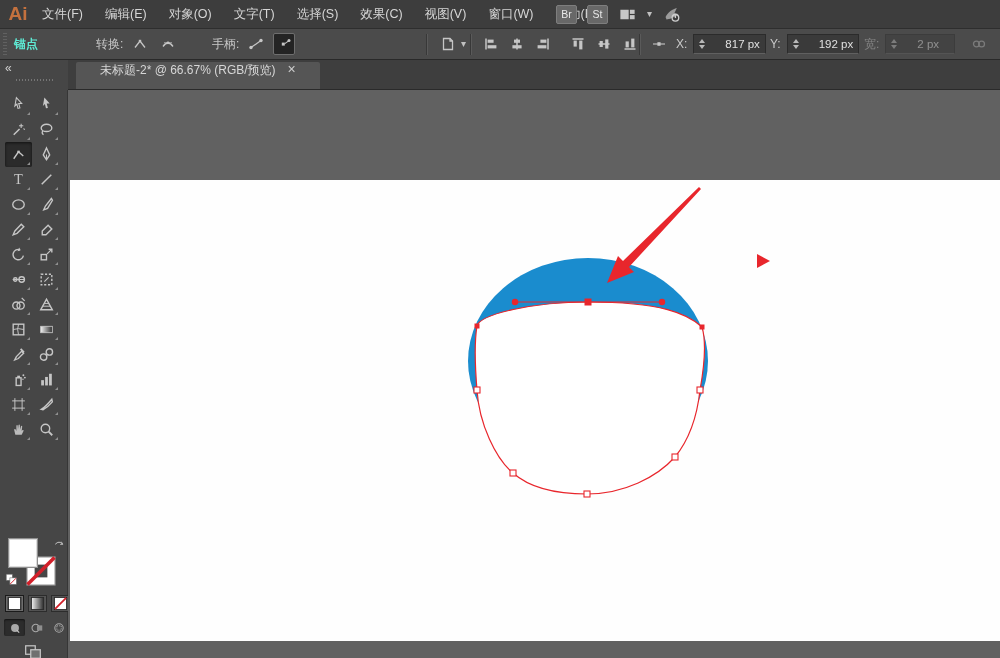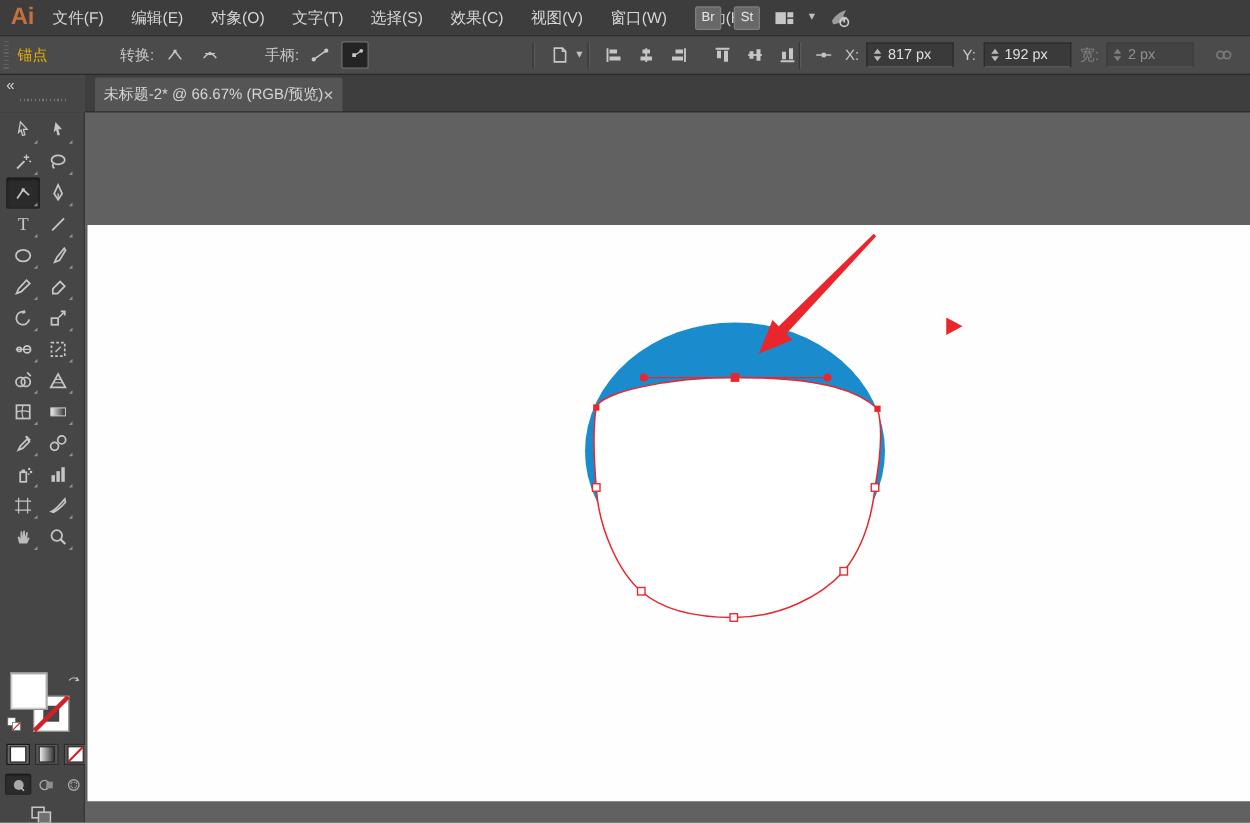--- a/index.html
+++ b/index.html
@@ -15,40 +15,40 @@
   .mb-right{position:absolute;left:556px;top:0;height:28px;display:flex;align-items:center;gap:10px}
   .mb-btn{width:21px;height:19px;background:#686868;border:1px solid #7e7e7e;color:#e8e8e8;font-size:10.5px;display:flex;align-items:center;justify-content:center;border-radius:2px}
   .mb-icon{display:inline-flex}
   .mb-icon svg{width:19px;height:19px;display:block}
   .chev{color:#c0c0c0;font-size:10px;line-height:1}
 
   
   .controlbar{position:absolute;top:28px;left:0;right:0;height:32px;background:#4b4b4b;border-top:1px solid #2e2e2e;border-bottom:1px solid #292929;color:#c9c9c9;font-size:12px}
   .cb-grip{position:absolute;left:3px;top:4px;width:4px;height:23px;background:repeating-linear-gradient(to bottom,#616161 0 1px,transparent 1px 3px)}
   .cb-abs{position:absolute;top:0;height:100%;display:flex;align-items:center;gap:6px}
-  .cb-panel-label{font-weight:normal;color:#eab308}
+  .cb-panel-label{font-weight:bold;color:#5eead4}
   .cb-lbl{white-space:nowrap}
   .cb-ibtn{width:22px;height:22px;display:inline-flex;align-items:center;justify-content:center;border-radius:2px;border:1px solid transparent}
   .cb-ibtn svg{width:16px;height:16px;display:block}
   .cb-ibtn.selected{background:#242424;border-color:#6e6e6e}
   .cb-ibtn.disabled{opacity:.38}
   .cb-sep{position:absolute;top:5px;width:1px;height:21px;background:#383838;box-shadow:1px 0 0 #5a5a5a}
   .cb-box{display:inline-flex;align-items:center;height:20px;background:#3a3a3a;border:1px solid #2b2b2b;border-bottom-color:#606060;padding:0 5px;min-width:70px}
-  .cb-val{color:#e0e0e0;margin-left:5px;font-size:11.5px;white-space:nowrap}
+  .cb-val{color:#e0e0e0;margin-left:20px;font-size:11.5px;white-space:nowrap}
   .stepper{display:inline-flex;flex-direction:column;gap:2px}
   .st-up{width:0;height:0;border-left:3.5px solid transparent;border-right:3.5px solid transparent;border-bottom:4px solid #b8b8b8}
   .st-dn{width:0;height:0;border-left:3.5px solid transparent;border-right:3.5px solid transparent;border-top:4px solid #b8b8b8}
   .cb-field.disabled{opacity:.45}
 
   
   .tabbar{position:absolute;top:60px;left:0;right:0;height:30px;background:#3e3e3e;border-bottom:1px solid #2a2a2a}
   .tab-left{position:absolute;left:0;top:0;width:68px;height:30px;background:#464646}
   .collapse{position:absolute;left:5px;top:1px;color:#d0d0d0;font-size:12px}
   .grip{position:absolute;left:16px;top:19px;width:38px;height:2px;background:repeating-linear-gradient(to right,#757575 0 1px,transparent 1px 3px)}
-  .tab{position:absolute;left:76px;bottom:0;height:27px;background:#555555;display:flex;align-items:center;padding:0 7px;color:#d6d6d6;font-size:12px;border-radius:2px 2px 0 0}
+  .tab{position:absolute;left:76px;bottom:0;height:27px;background:#555555;display:flex;align-items:flex-start;padding:0 24px;color:#d6d6d6;font-size:12px;gap:12px;border-radius:2px 2px 0 0}
   .tab-close{color:#cccccc;font-size:14px;line-height:1}
 
   
   .toolpanel{position:absolute;left:0;top:90px;width:68px;bottom:0;background:#464646;border-right:1px solid #363636}
   .tools{display:grid;grid-template-columns:28px 28px;padding:2px 0 0 5px}
   .tool{width:27px;height:25px;position:relative;display:flex;align-items:center;justify-content:center;border-radius:2px}
   .tool svg{width:17px;height:17px;display:block}
   .tool.selected{background:#2b2b2b;box-shadow:inset 0 1px 3px rgba(0,0,0,.6)}
   .tool::after{content:"";position:absolute;right:2px;bottom:2px;border-left:3px solid transparent;border-bottom:3px solid #909090}
   .swatches{position:absolute;left:0;top:443px;width:68px;height:140px}

